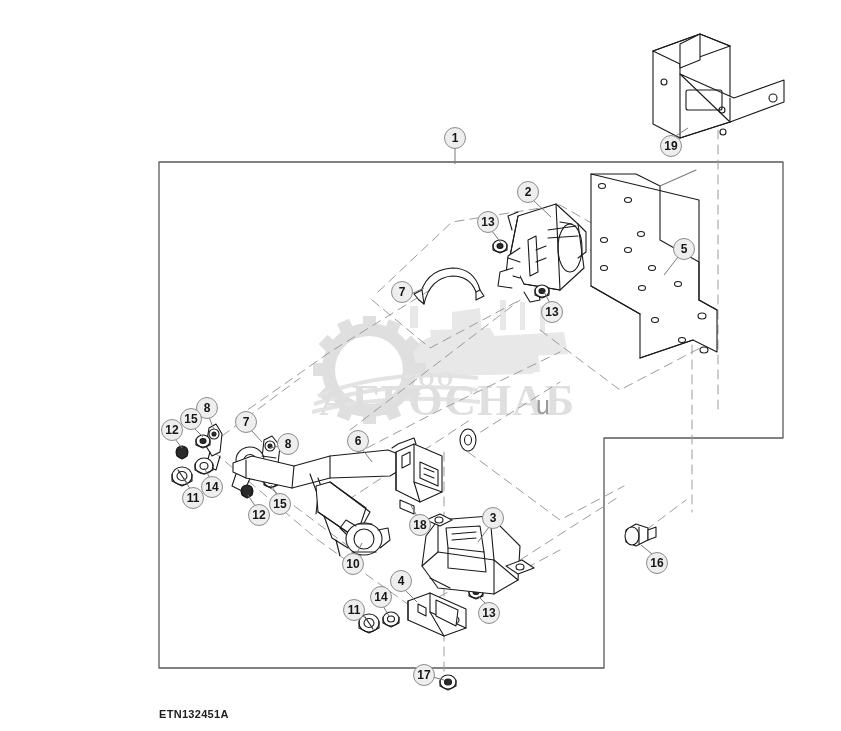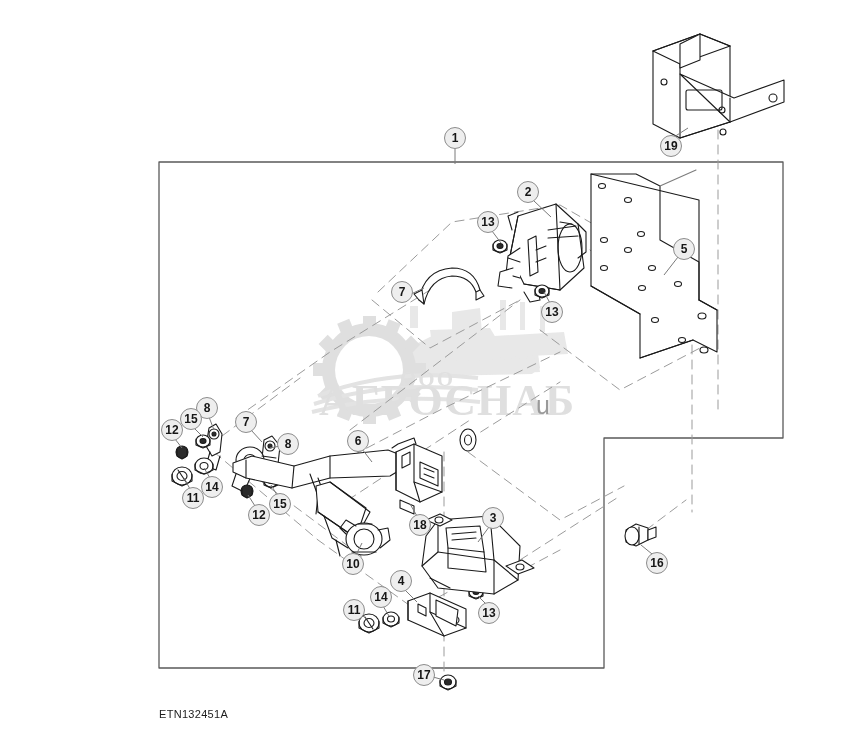--- a/index.html
+++ b/index.html
@@ -24,21 +24,21 @@
     position: absolute;
     left: 0; top: 0;
     width: 841px;
     height: 731px;
   }
   .part-number-label {
     position: absolute;
     left: 159px;
     top: 708px;
     font-size: 11px;
-    font-weight: normal;
+    font-weight: bold;
     color: #1d1d1d;
     letter-spacing: 0.3px;
     font-family: "Liberation Sans", sans-serif;
     white-space: nowrap;
   }
   .wm-text {
     font-family: "Liberation Serif", serif;
     font-weight: bold;
   }
   .callout-num {

